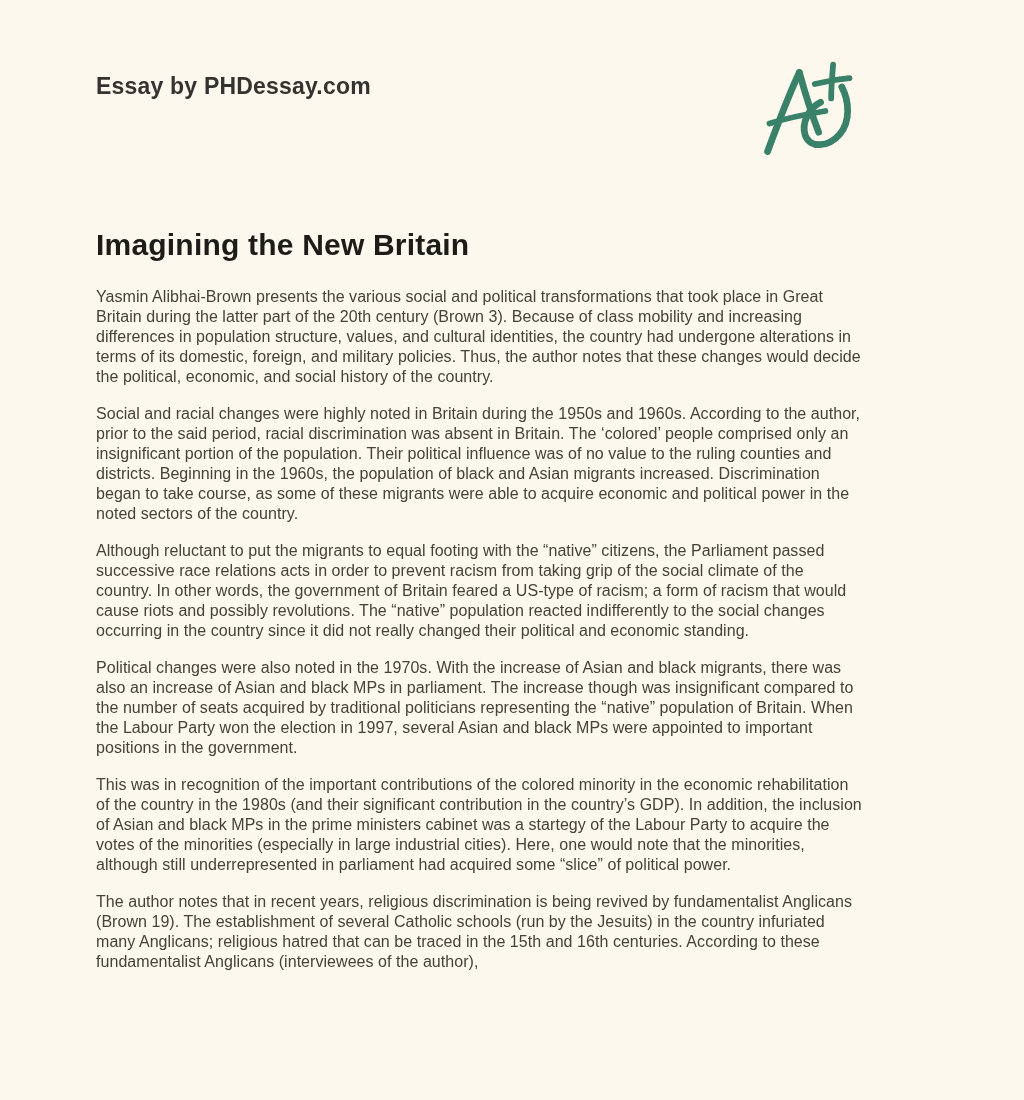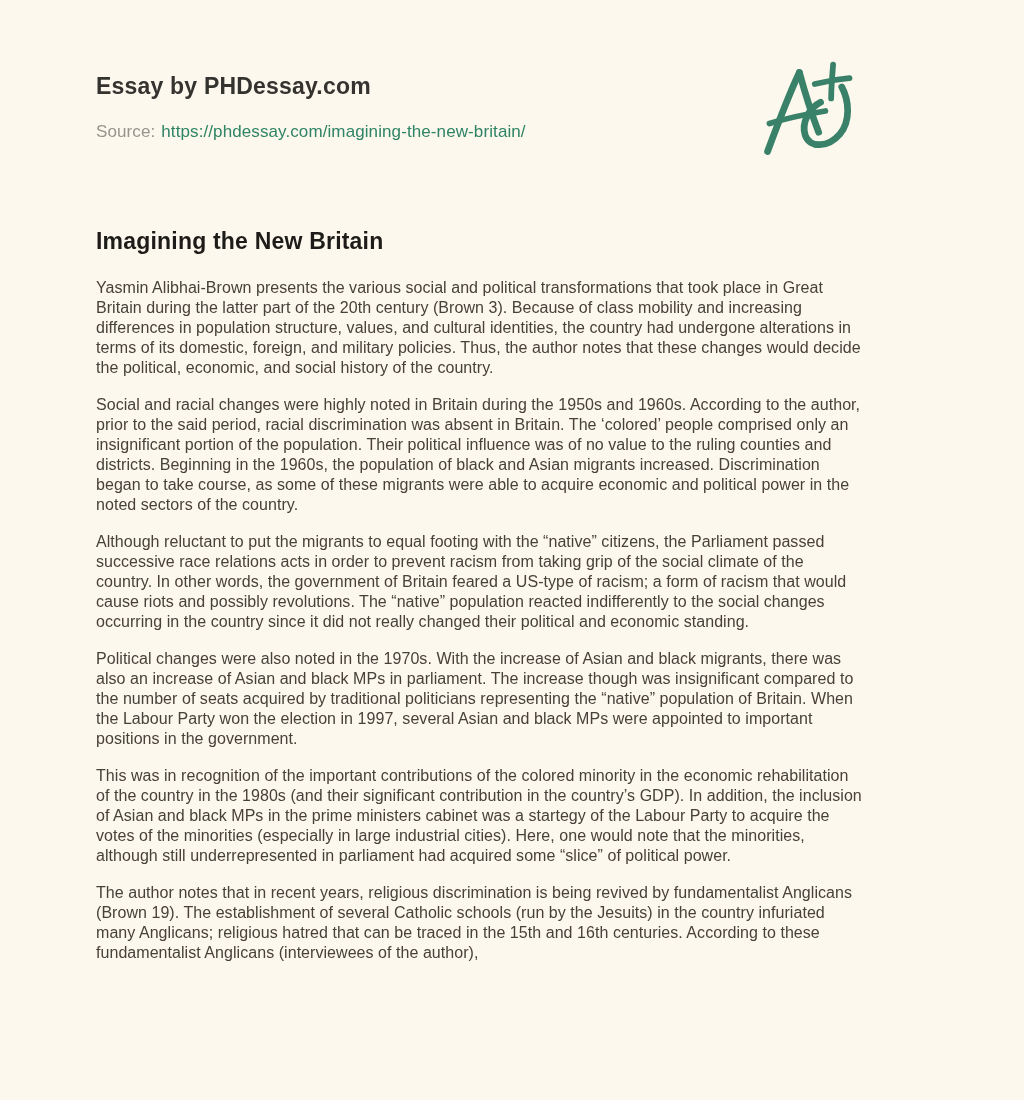--- a/index.html
+++ b/index.html
@@ -44,21 +44,21 @@
   }
   .logo {
     width: 106px;
     height: 108px;
     margin-top: -16px;
     flex: 0 0 auto;
   }
   .logo svg { width: 100%; height: 100%; display: block; }
   .title {
     margin: 65px 0 24px 0;
-    font-size: 23px;
+    font-size: 30px;
     font-weight: 700;
     color: #1e1c19;
     letter-spacing: 0.2px;
     line-height: 1.15;
   }
   .para {
     margin: 0 0 17px 0;
     max-width: 845px;
     font-size: 16px;
     line-height: 20px;
@@ -67,23 +67,20 @@
   }
 </style>
 </head>
 <body>
 
 <div class="page">
 
   <header class="page-header">
     <div class="header-text">
       <div class="byline">Essay by PHDessay.com</div>
-      <div class="source-line">
-        <span class="source-label">Source:</span><a class="source-link">https://phdessay.com/imagining-the-new-britain/</a>
-      </div>
     </div>
 
     <div class="logo">
       <svg viewBox="0 0 110 110" fill="none" xmlns="http://www.w3.org/2000/svg">
 
         <path d="M 12 97 C 22 70 35 36 45 15" stroke="#3a8169" stroke-width="7" stroke-linecap="round"></path>
 
         <path d="M 45 15 C 51 37 58 59 65 77" stroke="#3a8169" stroke-width="7" stroke-linecap="round"></path>
 
         <path d="M 14 68 C 36 61 54 58 72 55" stroke="#3a8169" stroke-width="6" stroke-linecap="round"></path>

